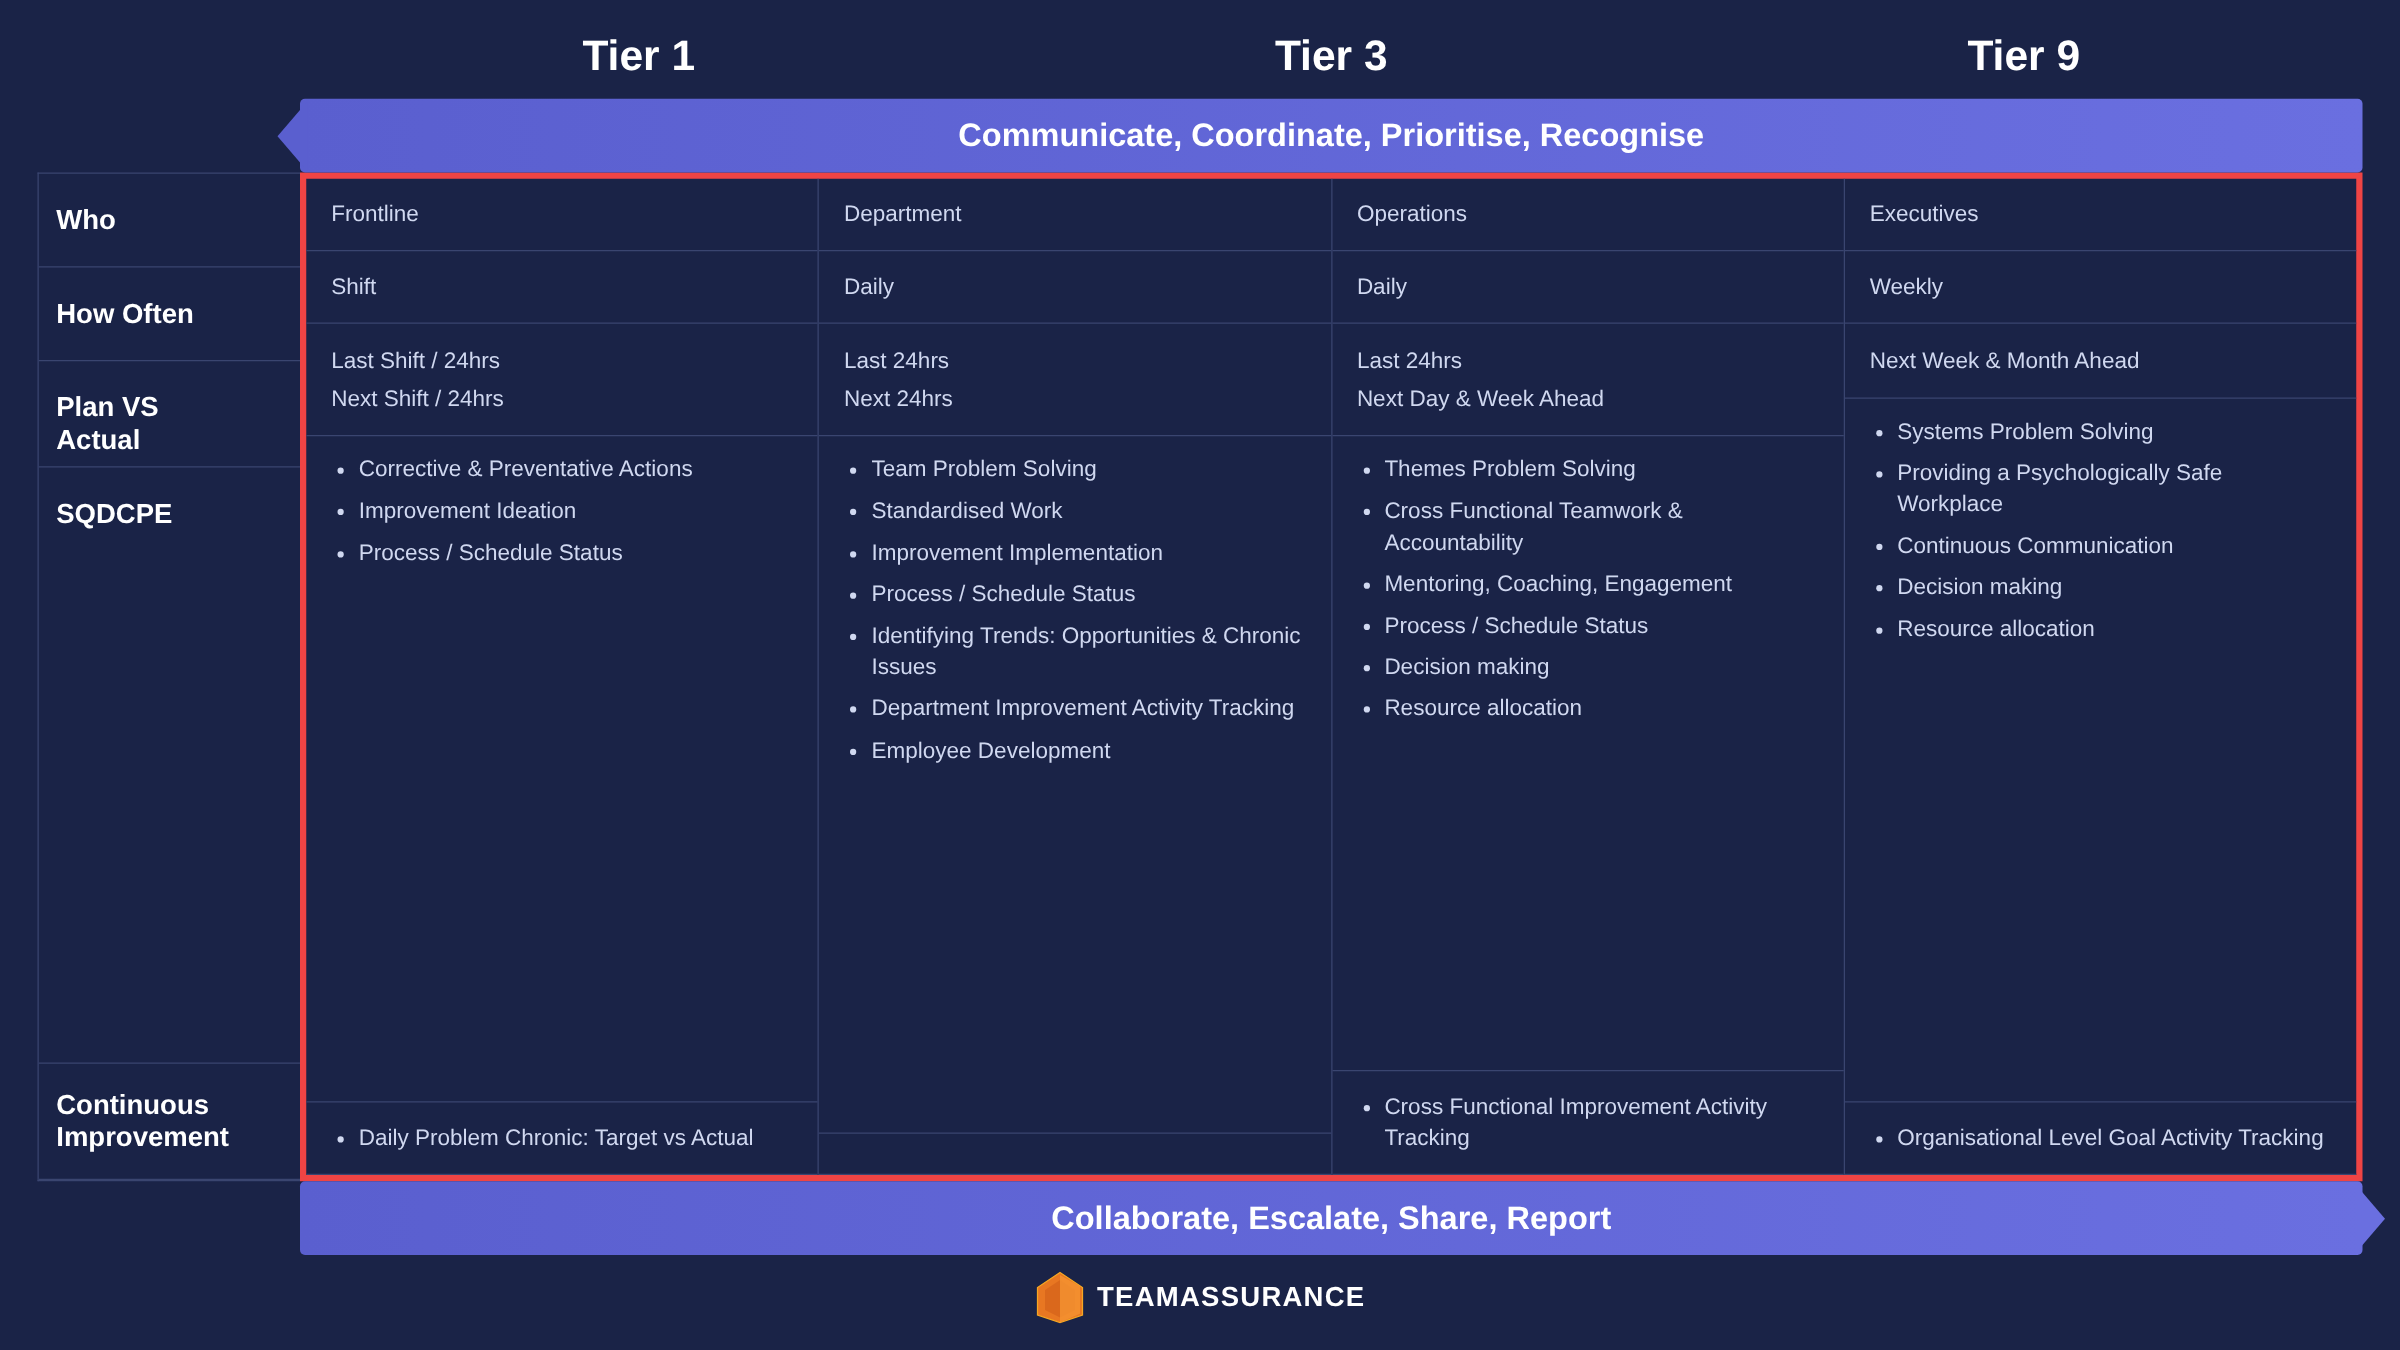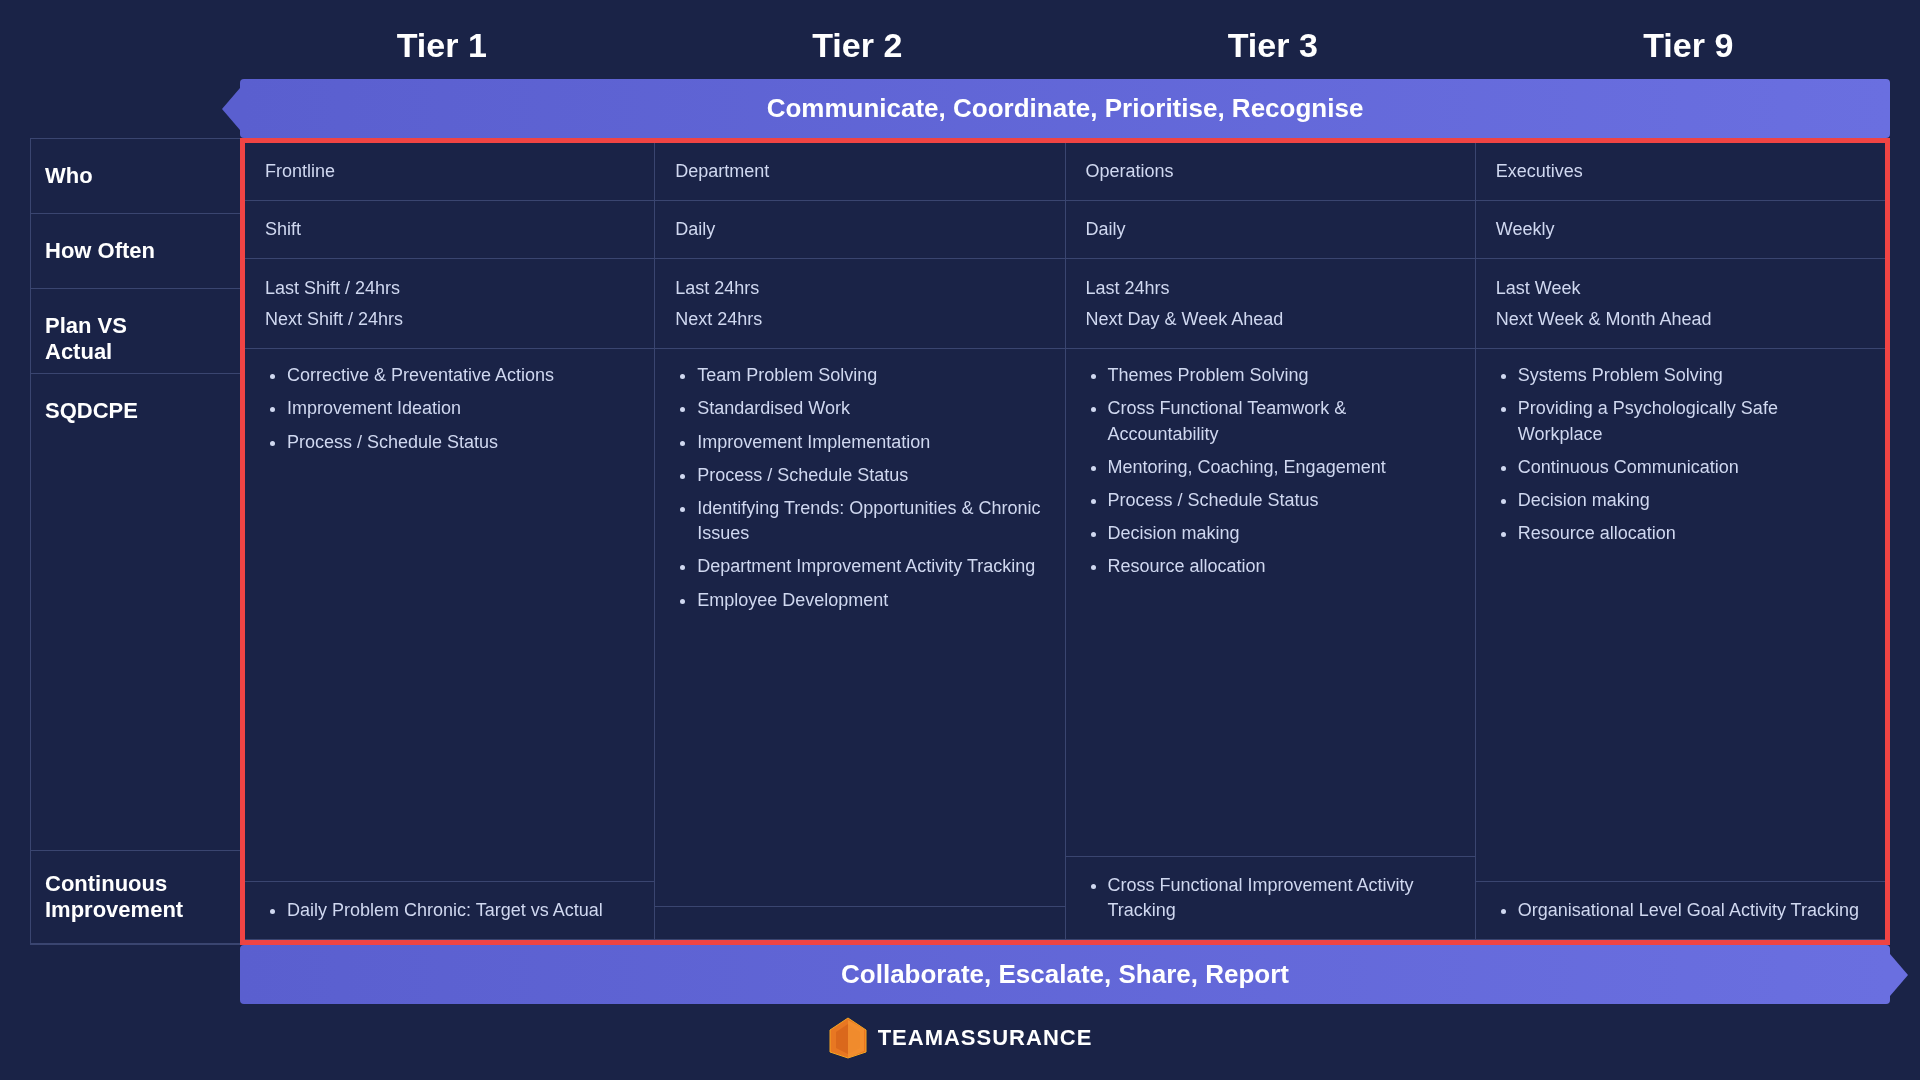--- a/index.html
+++ b/index.html
@@ -216,21 +216,20 @@
       color: #d0d8f0;
     }
   </style>
 </head>
 <body>
 
 <div class="tier-header-row">
   <div class="tier-label-spacer"></div>
   <div class="tier-headers">
     <div class="tier-header">Tier 1</div>
-    <div class="tier-header">Tier 2</div>
     <div class="tier-header">Tier 3</div>
     <div class="tier-header">Tier 9</div>
   </div>
 </div>
 
 <div style="width:100%; margin-bottom:0; display:flex;">
   <div style="width:210px; flex-shrink:0;"></div>
   <div class="communicate-banner" style="margin-left:0; width:calc(100% - 210px);">
     <div class="banner-arrow-left"></div>
     <span class="banner-text">Communicate, Coordinate, Prioritise, Recognise</span>
@@ -314,21 +313,20 @@
         <ul>
           <li>Cross Functional Improvement Activity Tracking</li>
         </ul>
       </div>
     </div>
 
     <div class="tier-col">
       <div class="cell who-cell">Executives</div>
       <div class="cell how-cell">Weekly</div>
       <div class="cell plan-cell">
-        <div class="plan-dates">Last Week</div>
         <div class="plan-dates">Next Week &amp; Month Ahead</div>
       </div>
       <div class="cell sqdcpe-cell">
         <ul>
           <li>Systems Problem Solving</li>
           <li>Providing a Psychologically Safe Workplace</li>
           <li>Continuous Communication</li>
           <li>Decision making</li>
           <li>Resource allocation</li>
         </ul>

